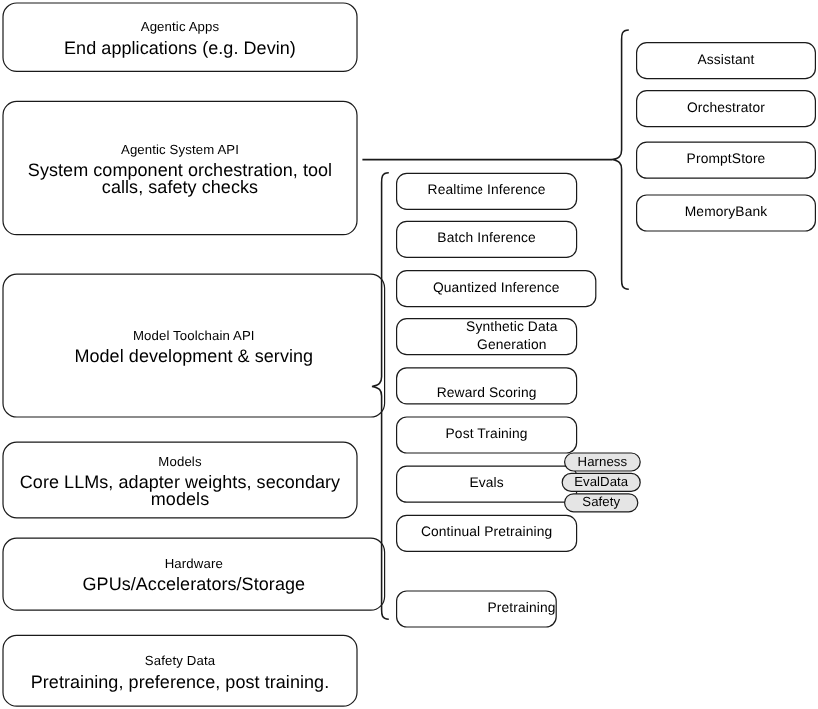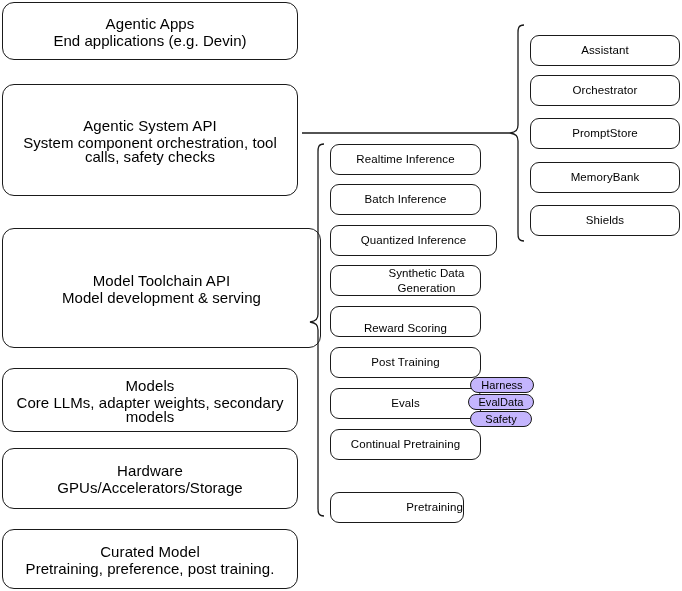--- a/index.html
+++ b/index.html
@@ -31,21 +31,21 @@
     align-items: center;
     justify-content: center;
     text-align: center;
   }
   
   .layer {
     border-radius: 12px;
     padding: 0 10px;
   }
   .layer .title {
-    font-size: 15px;
+    font-size: 11px;
     line-height: 17px;
     letter-spacing: .1px;
   }
   .layer .subtitle {
     font-size: 15px;
     line-height: 14px;
     margin-top: 2px;
     letter-spacing: .05px;
   }
   
@@ -53,21 +53,21 @@
     border-radius: 9px;
     font-size: 11.5px;
     line-height: 15px;
     letter-spacing: .1px;
   }
   
   .capsule {
     position: absolute;
     box-sizing: border-box;
     border: 1.3px solid #1a1a1a;
-    background: #c4b5fd;
+    background: #e5e5e5;
     border-radius: 999px;
     display: flex;
     align-items: center;
     justify-content: center;
     font-size: 11px;
     line-height: 13px;
     letter-spacing: .05px;
     z-index: 5;
   }
   svg.connectors {
@@ -123,27 +123,27 @@
   <div class="box layer" style="left:2px; top:228px; width:319px; height:120px;">
     <div class="title">Model Toolchain API</div>
     <div class="subtitle">Model development &amp; serving</div>
   </div>
 
   <div class="box layer" style="left:2px; top:368px; width:296px; height:64px;">
     <div class="title">Models</div>
     <div class="subtitle">Core LLMs, adapter weights, secondary models</div>
   </div>
 
-  <div class="box layer" style="left:2px; top:448px; width:296px; height:61px;">
+  <div class="box layer" style="left:2px; top:448px; width:319px; height:61px;">
     <div class="title">Hardware</div>
     <div class="subtitle">GPUs/Accelerators/Storage</div>
   </div>
 
   <div class="box layer" style="left:2px; top:529px; width:296px; height:60px;">
-    <div class="title">Curated Model</div>
+    <div class="title">Safety Data</div>
     <div class="subtitle">Pretraining, preference, post training.</div>
   </div>
 
   <div class="box item" style="left:330px; top:144px; width:151px; height:31px;">
     <span>Realtime Inference</span>
   </div>
   <div class="box item" style="left:330px; top:184px; width:151px; height:31px;">
     <span>Batch Inference</span>
   </div>
   <div class="box item" style="left:330px; top:225px; width:167px; height:31px;">
@@ -183,17 +183,14 @@
   </div>
   <div class="box item" style="left:530px; top:75px; width:150px; height:31px;">
     <span>Orchestrator</span>
   </div>
   <div class="box item" style="left:530px; top:118px; width:150px; height:31px;">
     <span>PromptStore</span>
   </div>
   <div class="box item" style="left:530px; top:162px; width:150px; height:31px;">
     <span>MemoryBank</span>
   </div>
-  <div class="box item" style="left:530px; top:205px; width:150px; height:31px;">
-    <span>Shields</span>
-  </div>
 
 </div>
 
 </body></html>

